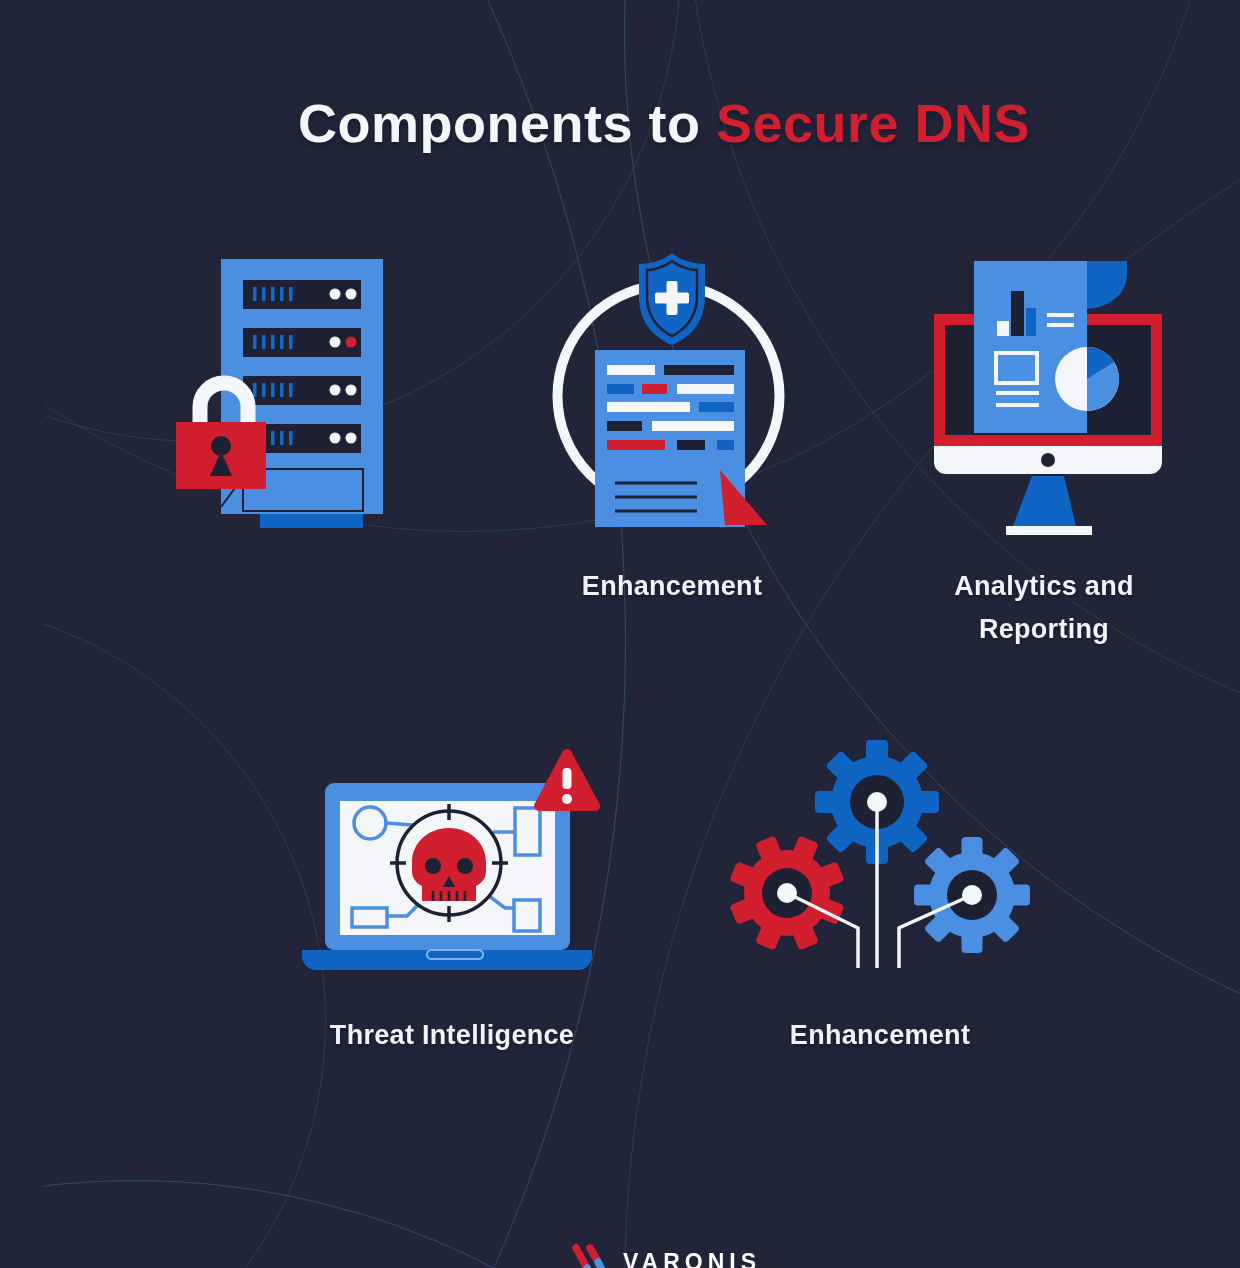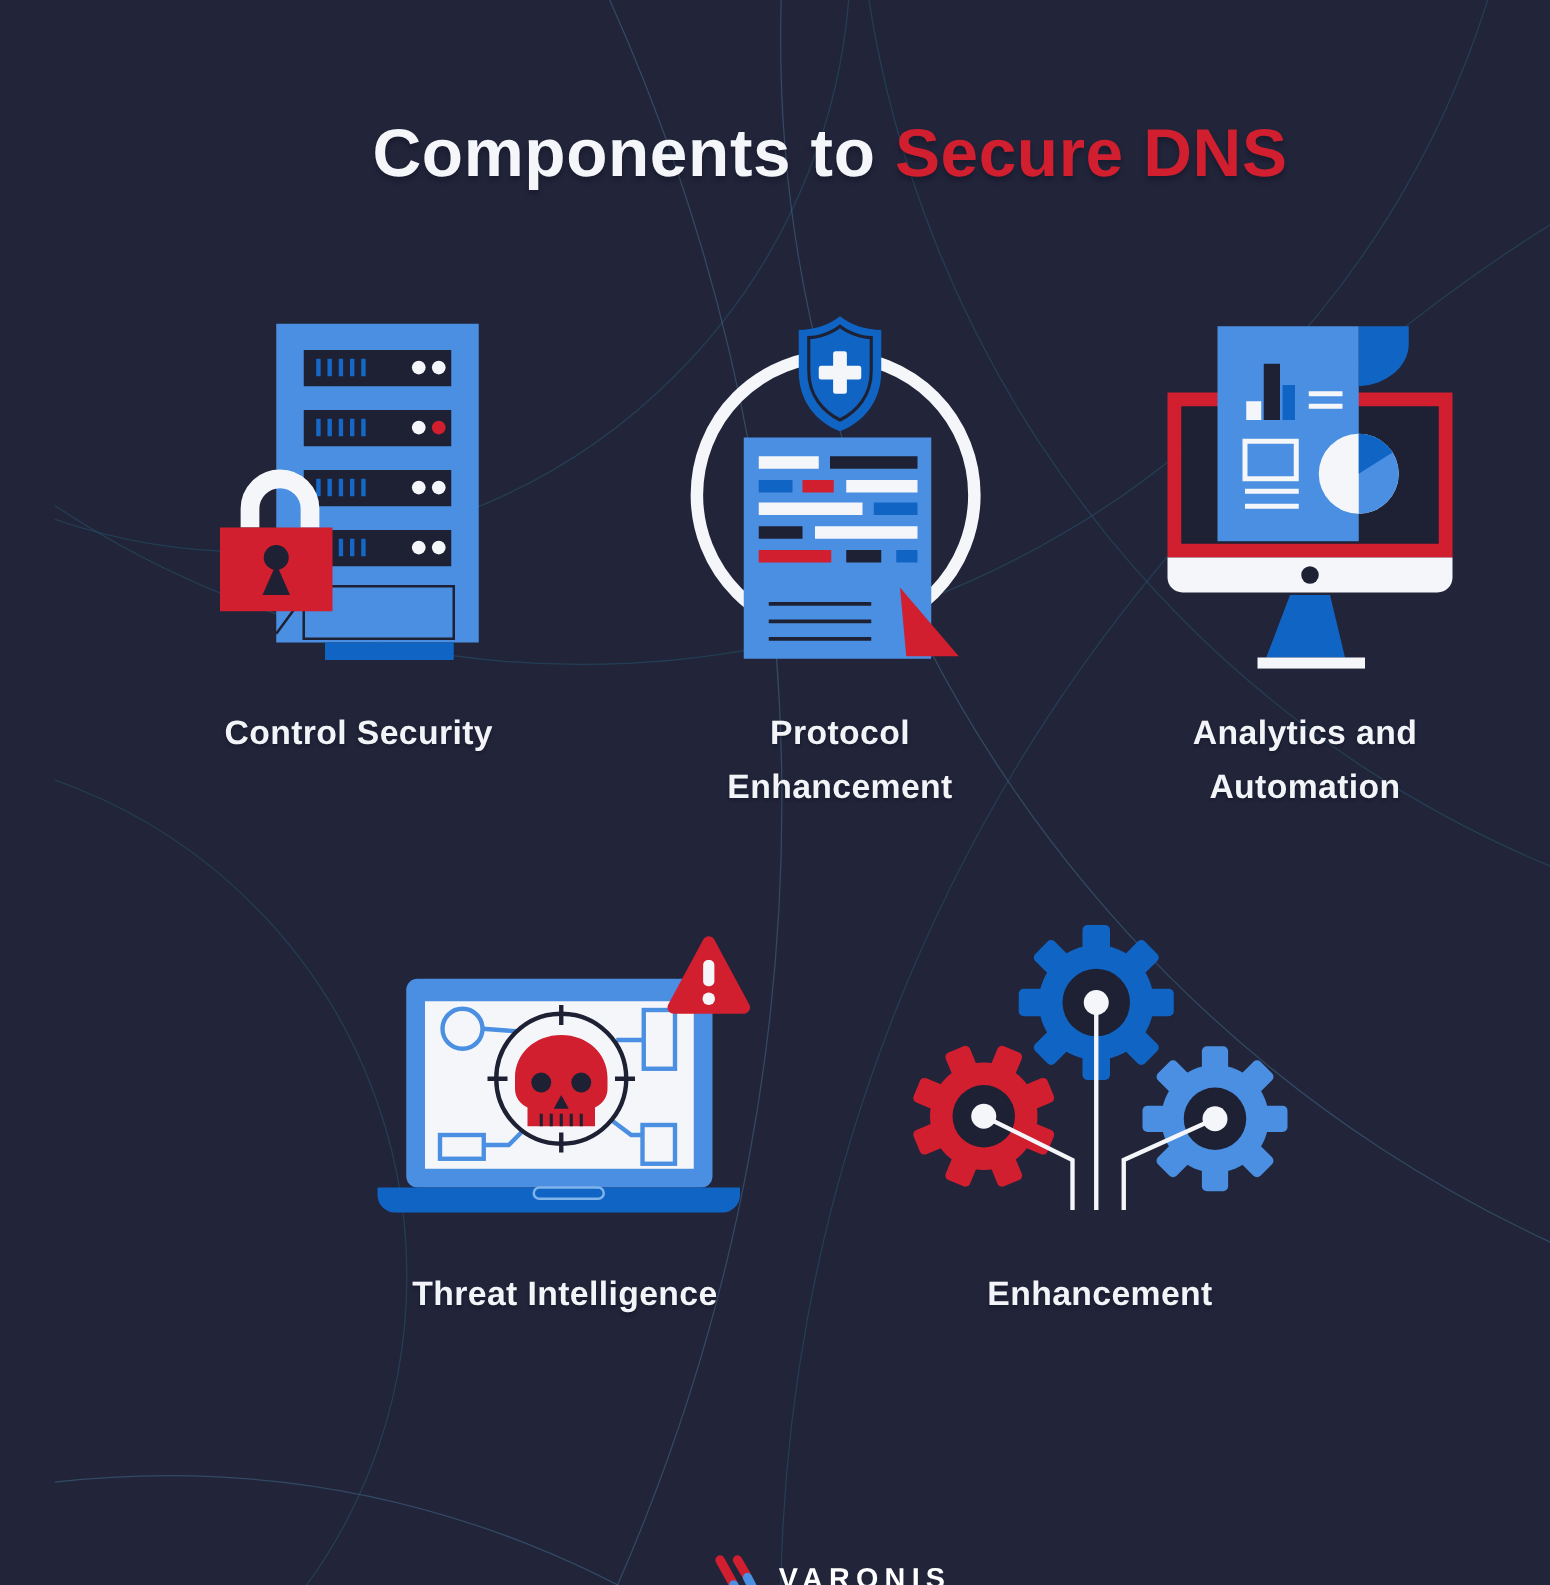--- a/index.html
+++ b/index.html
@@ -110,21 +110,20 @@
           <circle cx="163" cy="183" r="5.5"></circle>
             <circle cx="179" cy="183" r="5.5"></circle>
         </g>
         <path d="M28,167 v-15 a24,24 0 0 1 48,0 v15" fill="none" stroke="#F4F6FA" stroke-width="15"></path>
         <rect x="4" y="167" width="90" height="67" fill="#D11F2F"></rect>
         <circle cx="49" cy="191" r="10" fill="#1E2133"></circle>
         <polygon points="49,196 38,221 60,221" fill="#1E2133"></polygon>
       </svg>
     </div>
     <div class="label">
-      <span class="label-line">Control Security</span>
     </div>
   </div>
 
   <div class="card row1" id="card-2">
     <div class="icon-box">
       <svg width="250" height="290" viewBox="0 0 250 290">
         <circle cx="121.5" cy="151" r="111" fill="none" stroke="#F4F6FA" stroke-width="10"></circle>
         <rect x="48" y="105" width="150" height="177" fill="#4A8FE2"></rect>
         <g>
           <rect x="60" y="120" width="48" height="10" fill="#F4F6FA"></rect>
@@ -148,21 +147,20 @@
         <polygon points="173,225 220,280 178,280" fill="#D11F2F"></polygon>
         <path d="M125,8 C133,15 147,19 158,19 L158,52 C158,77 143,93 125,100 C107,93 92,77 92,52 L92,19 C103,19 117,15 125,8 Z" fill="#1065C4"></path>
         <path d="M125,16 C131,21 142,25 150,25 L150,52 C150,71 139,84 125,91 C111,84 100,71 100,52 L100,25 C108,25 119,21 125,16 Z" fill="none" stroke="#1E2133" stroke-width="2.5"></path>
         <g fill="#F4F6FA">
           <rect x="119.5" y="36" width="11" height="34" rx="2"></rect>
           <rect x="108" y="47.5" width="34" height="11" rx="2"></rect>
         </g>
       </svg>
     </div>
     <div class="label">
-      <span class="label-line">Protocol</span>
       <span class="label-line">Enhancement</span>
     </div>
   </div>
 
   <div class="card row1" id="card-3">
     <div class="icon-box">
       <svg width="260" height="281" viewBox="0 0 260 281">
         <rect x="31" y="71" width="206" height="110" fill="#1E2133"></rect>
         <rect x="25.5" y="65.5" width="217" height="121" fill="none" stroke="#D11F2F" stroke-width="11"></rect>
         <path d="M20,192 h228 v16 a12,12 0 0 1 -12,12 H32 a12,12 0 0 1 -12,-12 z" fill="#F4F6FA"></path>
@@ -183,21 +181,21 @@
           </g>
           <rect x="82" y="99" width="41" height="30" fill="none" stroke="#F4F6FA" stroke-width="4"></rect>
           <circle cx="173" cy="125" r="32" fill="#F4F6FA"></circle>
           <path d="M173,93 A32,32 0 0 1 173,157 L173,125 Z" fill="#4A8FE2"></path>
           <path d="M173,125 L173,93 A32,32 0 0 1 200,108 Z" fill="#1065C4"></path>
         </g>
       </svg>
     </div>
     <div class="label">
       <span class="label-line">Analytics and</span>
-      <span class="label-line">Automation</span>
+      <span class="label-line">Reporting</span>
     </div>
   </div>
 
   <div class="card row2" id="card-4">
     <div class="icon-box">
       <svg width="310" height="230" viewBox="0 0 310 230">
         <rect x="28" y="35" width="245" height="167" rx="9" fill="#4A8FE2"></rect>
         <rect x="43" y="53" width="215" height="134" fill="#F4F6FA"></rect>
         <g stroke="#4A8FE2" stroke-width="3.5" fill="none">
           <circle cx="73" cy="75" r="16"></circle>

